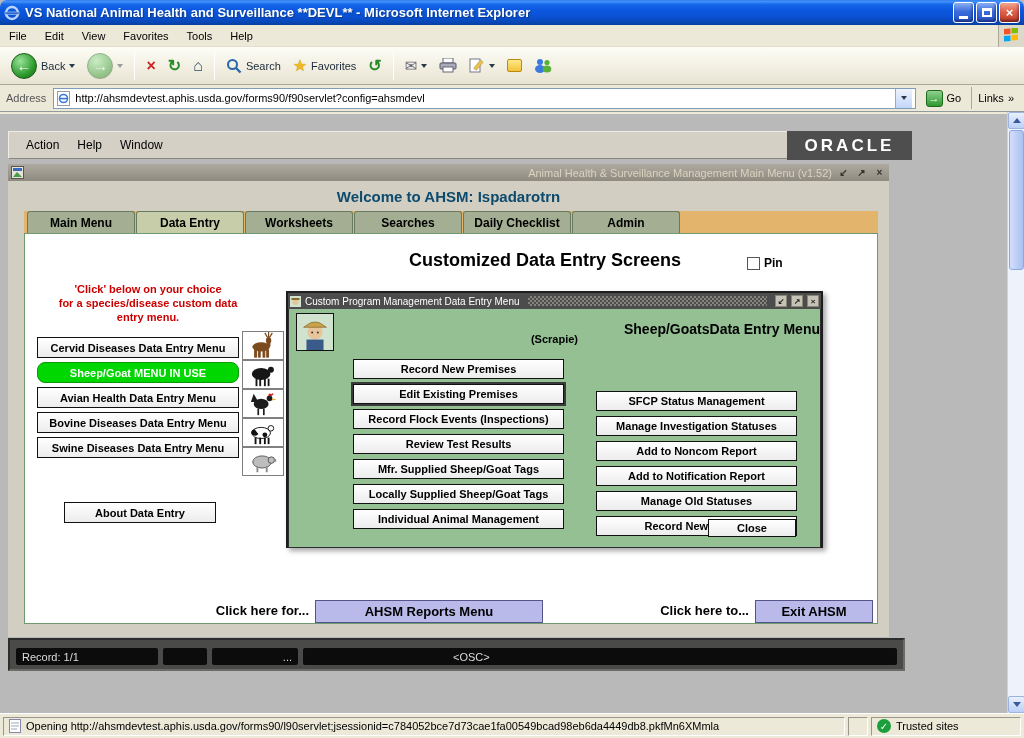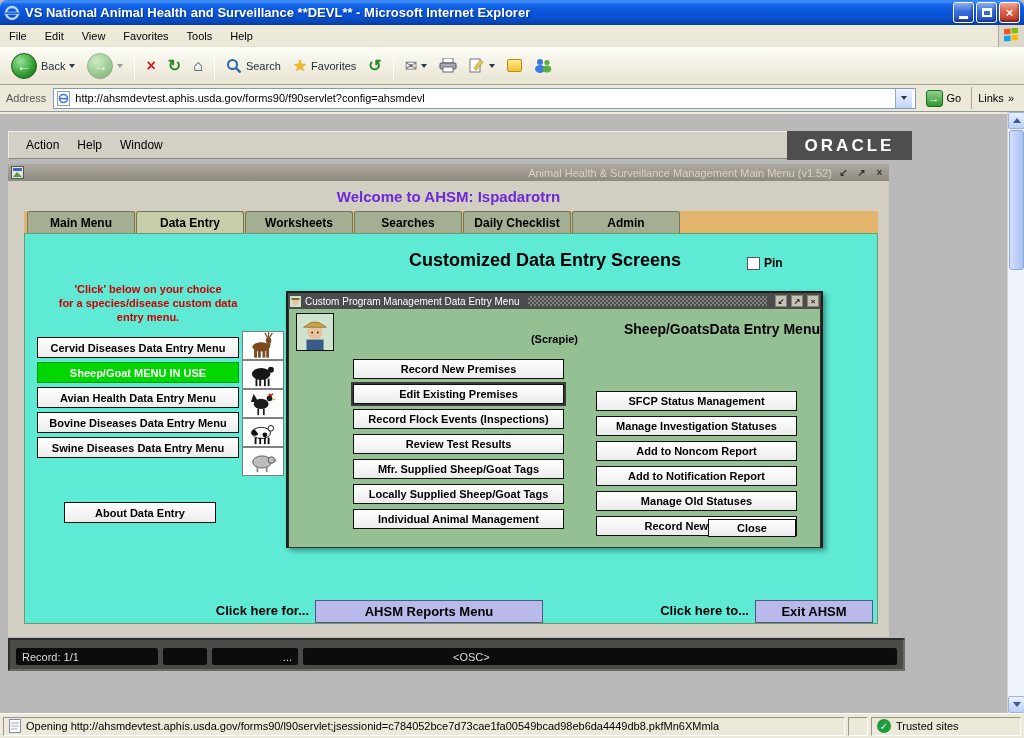--- a/index.html
+++ b/index.html
@@ -62,35 +62,35 @@
   .o-menubar{position:absolute;left:8px;top:17px;width:904px;height:28px;background:#d4d0c6;display:flex;align-items:center;
     padding:4px 8px;font-size:12px;border:1px solid #eeece4;border-bottom-color:#8a887e;border-right:none;}
   .o-menu-item{padding:5px 9px;}
   .oracle-logo{position:absolute;right:0;top:-1px;width:125px;height:29px;background:#4e4e4e;color:#fff;display:flex;align-items:center;
     justify-content:center;font-weight:bold;font-size:17px;letter-spacing:3px;}
   .applet-titlebar{position:absolute;left:8px;top:50px;width:881px;height:17px;display:flex;align-items:center;gap:5px;padding:0 3px;
     background:linear-gradient(180deg,#aeaaa0,#8e8a80);text-align:right;}
   .applet-title{flex:1;color:#d9d3c0;font-size:11px;white-space:nowrap;overflow:hidden;}
   .mini-ctl{width:13px;height:13px;display:flex;align-items:center;justify-content:center;color:#36342e;font-size:10px;font-weight:bold;}
   .applet-body{position:absolute;left:8px;top:67px;width:881px;height:456px;background:#d2cec2;}
-  .welcome{position:absolute;left:0;top:7px;width:100%;text-align:center;color:#6d28d9;font-weight:bold;font-size:15px;}
+  .welcome{position:absolute;left:0;top:7px;width:100%;text-align:center;color:#0c4a6e;font-weight:bold;font-size:15px;}
   .tabstrip{position:absolute;left:16px;top:30px;width:854px;height:22px;background:#e2b46c;display:flex;padding-left:3px;}
   .tab{width:108px;height:22px;margin-right:1px;display:flex;align-items:center;justify-content:center;font-weight:bold;font-size:12px;
     background:#a3ae92;border:1px solid #6a7a5e;border-bottom:none;border-radius:3px 3px 0 0;}
   .tab.active{background:#c7cda8;}
-  .greenpanel{position:absolute;left:16px;top:52px;width:854px;height:391px;background:#5eead4;border:1px solid #6f9a6f;}
+  .greenpanel{position:absolute;left:16px;top:52px;width:854px;height:391px;background:#ffffff;border:1px solid #6f9a6f;}
   .panel-title{position:absolute;left:270px;top:16px;width:500px;text-align:center;font-weight:bold;font-size:18px;}
   .pinbox{position:absolute;left:722px;top:22px;display:flex;align-items:center;gap:4px;font-weight:bold;font-size:12px;}
   .checkbox{width:13px;height:13px;background:#fff;border:1px solid #555;display:inline-block;}
   .instruction{position:absolute;left:14px;top:48px;width:218px;text-align:center;color:#cc0000;font-weight:bold;line-height:14px;}
   .menu-col{position:absolute;left:12px;top:103px;width:202px;}
   .fbtn{display:flex;align-items:center;justify-content:center;height:21px;background:linear-gradient(180deg,#ffffff,#ececec);
     border:1px solid #111;font-weight:bold;font-size:11px;text-align:center;}
   .menu-col .fbtn{margin-bottom:4px;}
-  .fbtn.inuse{background:#00d600;color:#fff;border-color:#089a08;}
+  .fbtn.inuse{background:#00d600;color:#fff;border-color:#089a08;border-radius:8px;}
   .fbtn.focused{box-shadow:0 0 0 2px #3a3a3a;}
   .animal-col{position:absolute;left:217px;top:97px;width:42px;}
   .animal-box{width:42px;height:29px;background:#fff;border:1px solid #808080;display:flex;align-items:center;justify-content:center;}
   .about-btn{position:absolute;left:39px;top:268px;width:152px;}
 
   
   .dialog{position:absolute;left:261px;top:57px;width:537px;height:257px;border:2px solid #1e1e1e;background:#94c094;
     box-shadow:3px 3px 5px rgba(0,0,0,.35);}
   .dlg-titlebar{height:16px;background:#4c4c4c;display:flex;align-items:center;gap:4px;padding:0 2px;}
   .dlg-title{color:#fff;font-size:10px;white-space:nowrap;}

